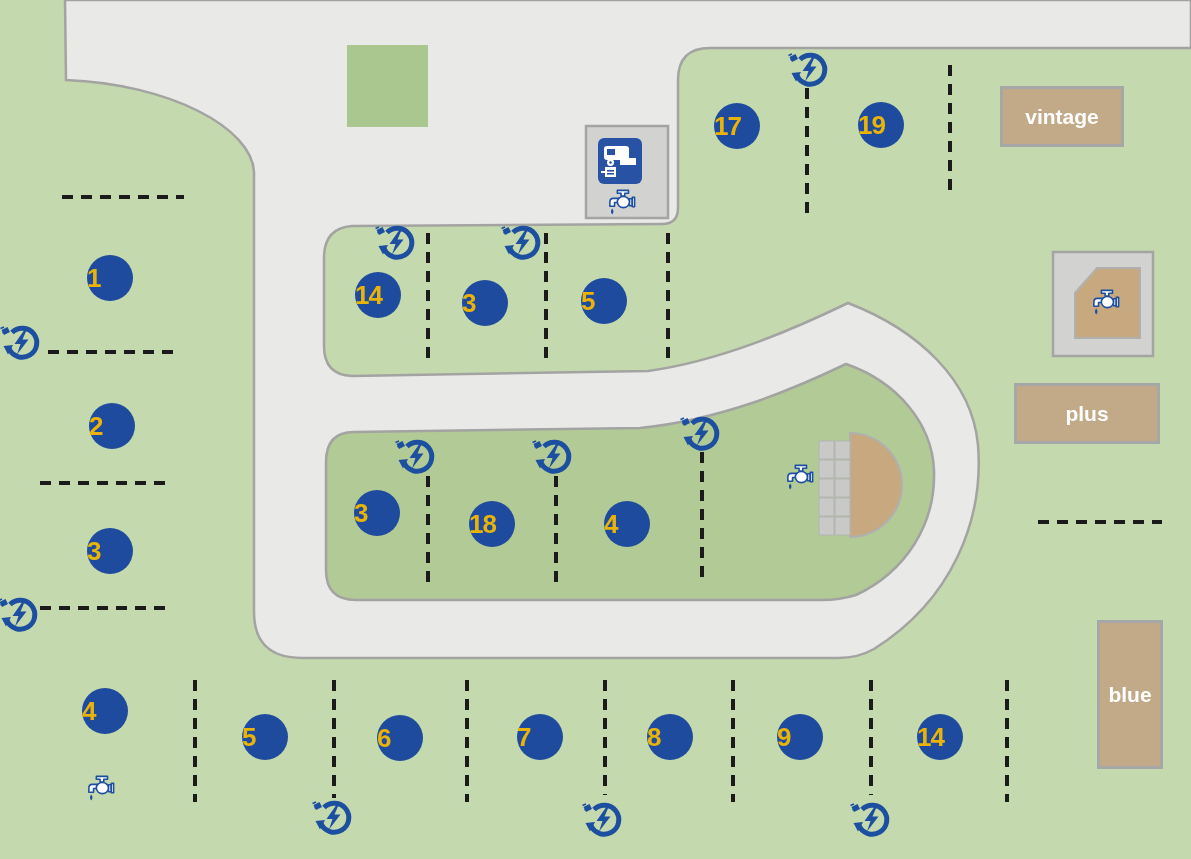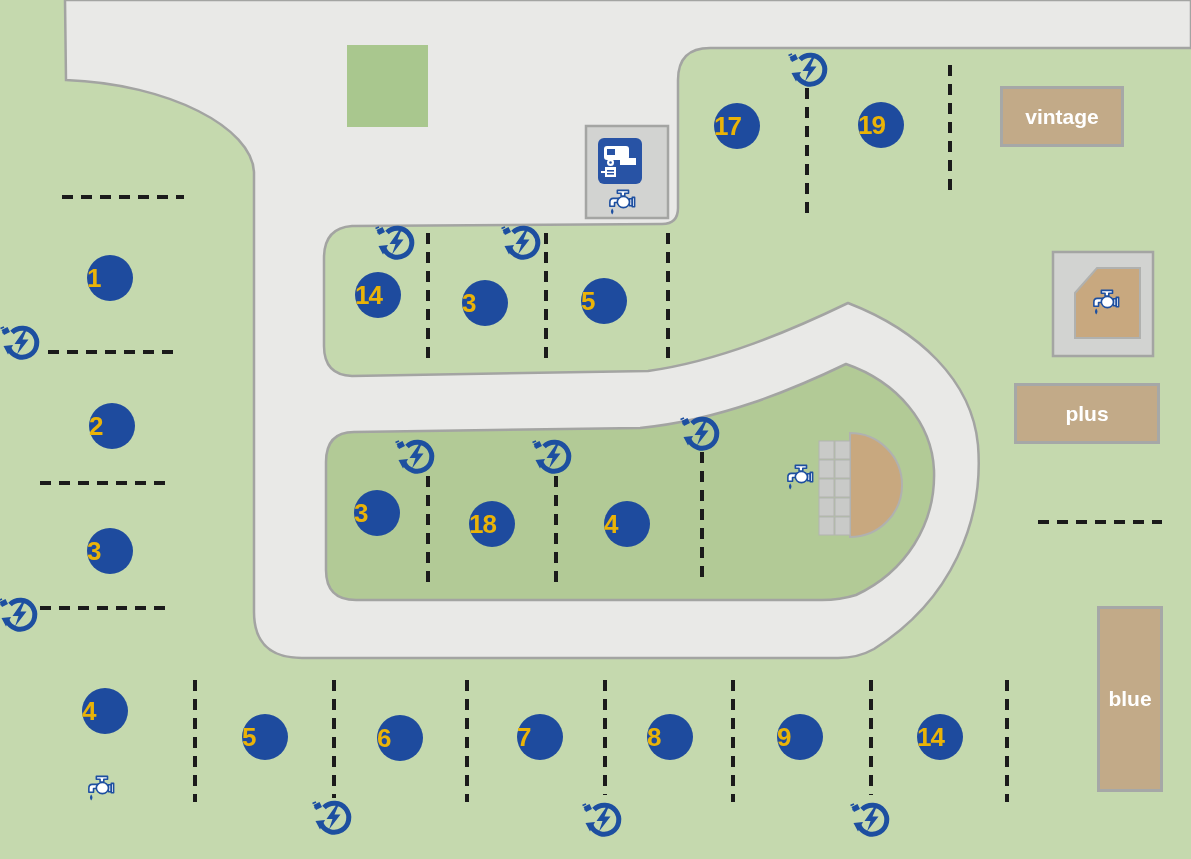--- a/index.html
+++ b/index.html
@@ -154,21 +154,21 @@
   <div class="pitch" style="left:581px;top:278px">5</div>
   <div class="pitch" style="left:714px;top:103px">17</div>
   <div class="pitch" style="left:858px;top:102px">19</div>
 
   <div class="area-label" style="left:1000px;top:86px;width:124px;height:61px">
     <span>vintage</span>
   </div>
   <div class="area-label" style="left:1014px;top:383px;width:146px;height:61px">
     <span>plus</span>
   </div>
-  <div class="area-label" style="left:1097px;top:606px;width:66px;height:186px">
+  <div class="area-label" style="left:1097px;top:620px;width:66px;height:149px">
     <span>blue</span>
   </div>
 
   <svg class="icon elec" style="left:0px;top:321px">
       <use href="#sym-elec"></use>
     </svg>
   <svg class="icon elec" style="left:-2px;top:593px">
       <use href="#sym-elec"></use>
     </svg>
   <svg class="icon elec" style="left:375px;top:221px">

